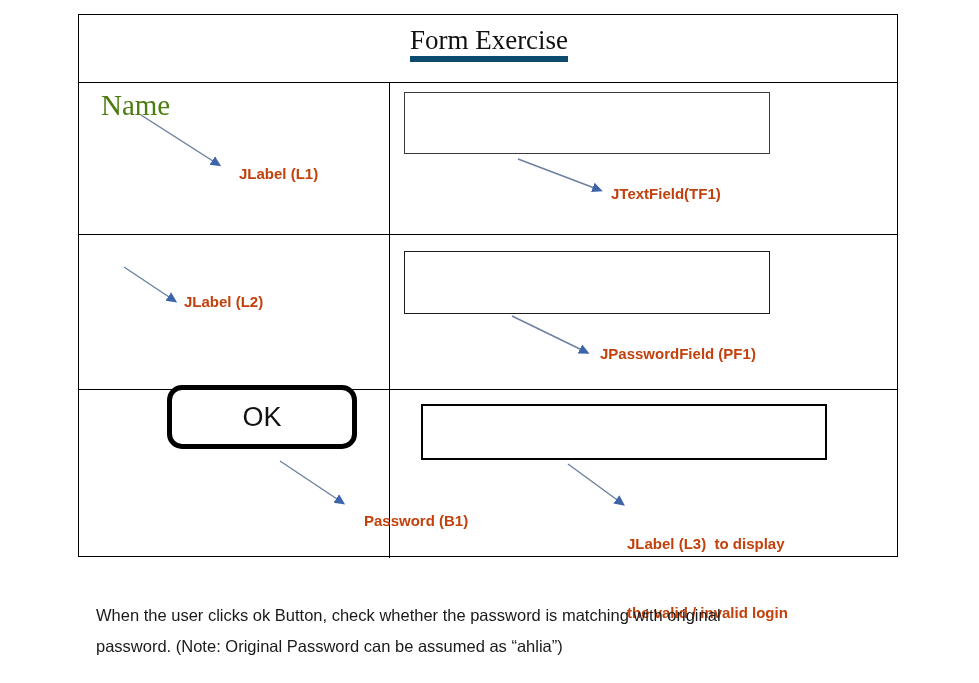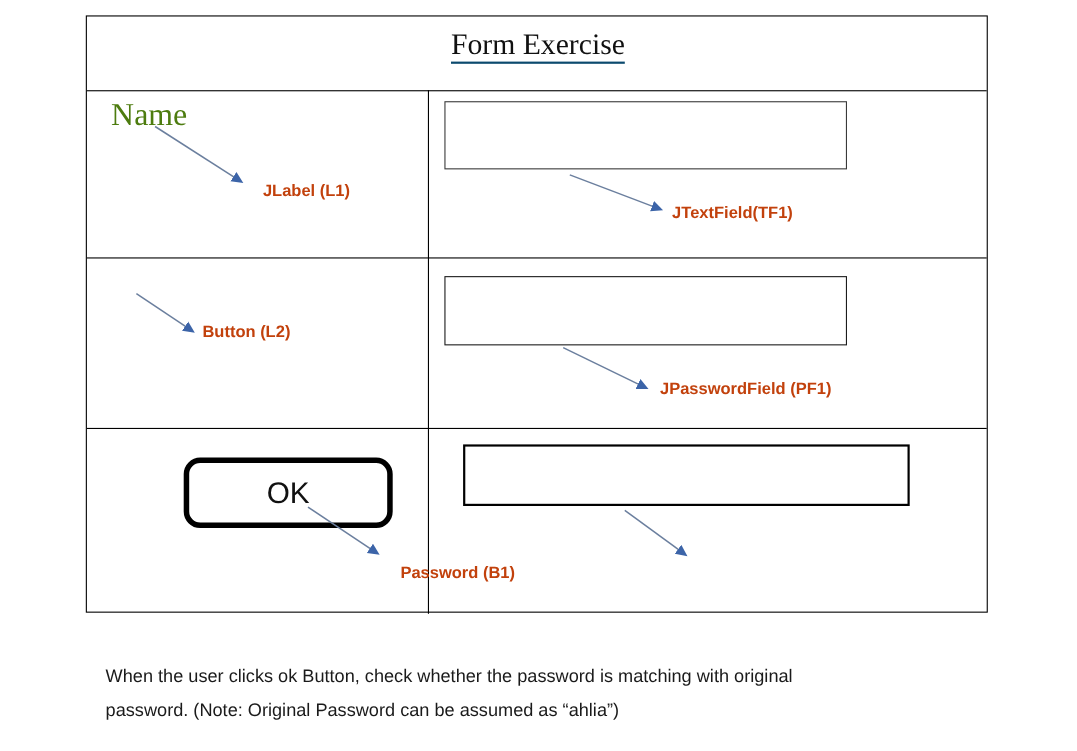--- a/index.html
+++ b/index.html
@@ -53,21 +53,21 @@
     left: 0;
     top: 8px;
     width: 820px;
     text-align: center;
     font-family: "Liberation Serif", serif;
     font-size: 27px;
     line-height: 34px;
     color: #111111;
   }
   .title span {
-    border-bottom: 2px solid #0c4a6e;
+    border-bottom: 6px solid #0c4a6e;
     padding-bottom: 1px;
   }
 
   
   .field-caption {
     position: absolute;
     font-family: "Liberation Serif", serif;
     font-size: 29px;
     line-height: 34px;
     color: #4d7c0f;
@@ -95,21 +95,21 @@
   }
   .l3box {
     left: 342px; top: 389px;
     width: 406px; height: 56px;
     border: 2.6px solid #000000;
   }
 
   
   .ok-button {
     position: absolute;
-    left: 88px; top: 401px;
+    left: 88px; top: 370px;
     width: 190px; height: 64px;
     box-sizing: border-box;
     border: 5px solid #000000;
     border-radius: 15px;
     background: #ffffff;
     display: flex;
     align-items: center;
     justify-content: center;
     font-family: "Liberation Sans", sans-serif;
     font-size: 27px;
@@ -179,26 +179,30 @@
   <div class="ok-button">
     <span>OK</span>
   </div>
 
   <div class="widget-box l3box"></div>
 
   <div class="annot annot-l1">JLabel (L1)</div>
 
   <div class="annot annot-tf1">JTextField(TF1)</div>
 
-  <div class="annot annot-l2">Button (L2)</div>
+  <div class="annot annot-l2">JLabel (L2)</div>
 
   <div class="annot annot-pf1">JPasswordField (PF1)</div>
 
   <div class="annot annot-b1">Password (B1)</div>
 
+  <div class="annot annot-l3">
+    <div>JLabel (L3)  to display</div>
+    <div>the valid / invalid login</div>
+  </div>
 </div>
 
 <svg class="arrow-layer" viewBox="0 0 979 683" xmlns="http://www.w3.org/2000/svg">
   <defs>
     <marker id="ah" markerWidth="9" markerHeight="9" refX="3.2" refY="4.2" orient="auto" markerUnits="strokeWidth">
       <path d="M0,0.6 L7.6,4.2 L0,7.8 Z" fill="#3c64a8"></path>
     </marker>
   </defs>
 
   <line x1="141" y1="115" x2="216" y2="163" stroke="#6b7f9e" stroke-width="1.4" marker-end="url(#ah)"></line>

